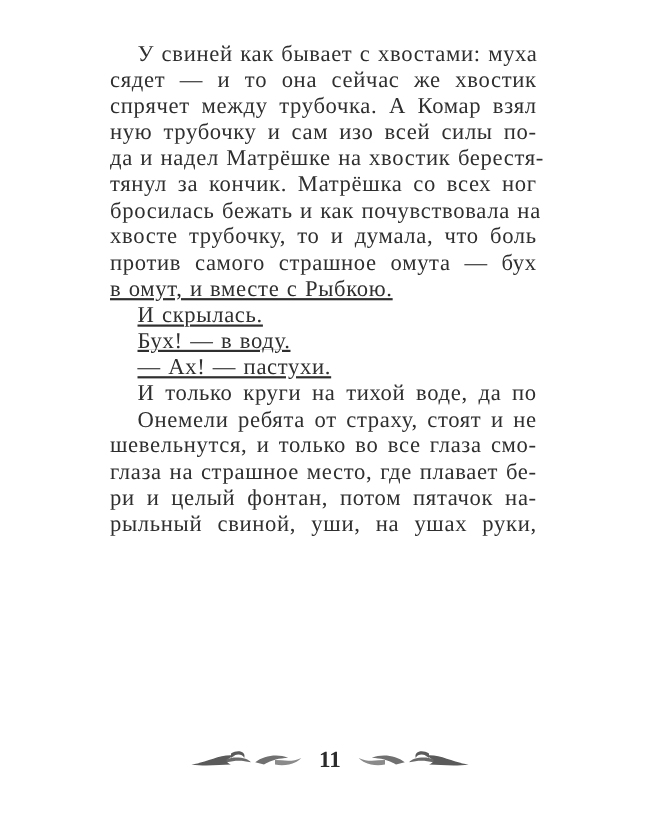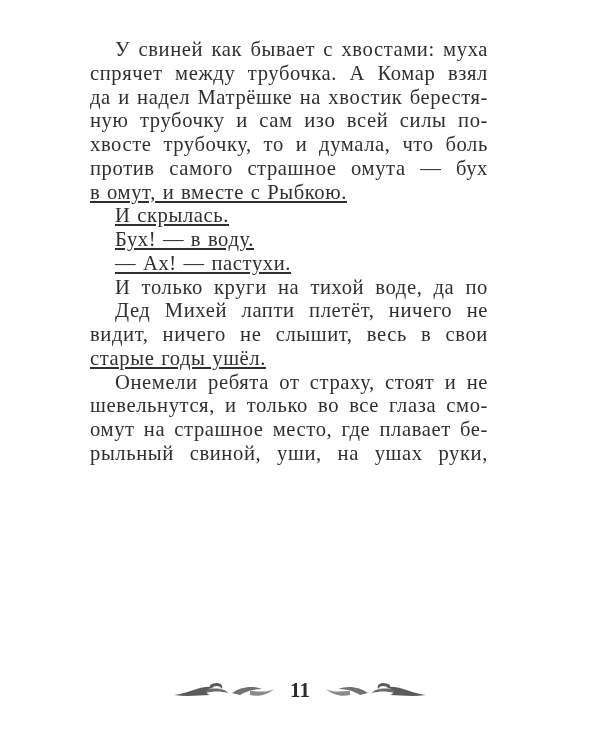--- a/index.html
+++ b/index.html
@@ -9,66 +9,65 @@
     color: #2f2f2f;
   }
   .page-text {
     position: absolute; left: 90px; top: 38px; width: 398px;
     font-family: "Liberation Serif", "DejaVu Serif", serif;
     font-size: 20.6px; line-height: 23.75px;
     text-align: justify; letter-spacing: 0.6px; word-spacing: 1px;
   }
   .line { display: block; text-align: justify; text-align-last: justify; white-space: nowrap; }
   .line.last { text-align-last: left; text-decoration: underline; }
-  .para { display: block; }
+  .para { display: block; margin-left: 10px; }
   .para .line:first-child { padding-left: 25px; }
   .footer {
     position: absolute; left: 0; top: 675px; width: 600px; height: 30px;
     display: flex; justify-content: center; align-items: center; gap: 6px;
   }
   .page-number {
     font-family: "Liberation Serif", "DejaVu Serif", serif; font-weight: bold;
     font-size: 21px; color: #2a2a2a; padding: 0 4px;
   }
   .ornament { width: 110px; height: 22px; }
 </style>
 </head>
 <body>
 
 <div class="page-text" id="body">
     <div class="para">
       <span class="line">У свиней как бывает с хвостами: муха</span>
+      <span class="line">сядет — и то она сейчас же хвостик</span>
       <span class="line">спрячет между трубочка. А Комар взял</span>
+      <span class="line">ную трубочку и сам изо всей силы по-</span>
       <span class="line">да и надел Матрёшке на хвостик берестя-</span>
-      <span class="line">ную трубочку и сам изо всей силы по-</span>
+      <span class="line">тянул за кончик. Матрёшка со всех ног</span>
+      <span class="line">бросилась бежать и как почувствовала на</span>
       <span class="line">хвосте трубочку, то и думала, что боль</span>
       <span class="line">против самого страшное омута — бух</span>
       <span class="line last">в омут, и вместе с Рыбкою.</span>
     </div>
     <div class="para">
       <span class="line last">И скрылась.</span>
     </div>
     <div class="para">
       <span class="line last">Бух! — в воду.</span>
     </div>
     <div class="para">
       <span class="line last">— Ах! — пастухи.</span>
     </div>
     <div class="para">
       <span class="line">И только круги на тихой воде, да по</span>
     </div>
     <div class="para">
-      <span class="line">Дед Михей лапти плетёт, ничего не</span>
-      <span class="line">видит, ничего не слышит, весь в свои</span>
-      <span class="line last">старые годы ушёл.</span>
-    </div>
-    <div class="para">
       <span class="line">Онемели ребята от страху, стоят и не</span>
       <span class="line">шевельнутся, и только во все глаза смо-</span>
-      <span class="line">омут на страшное место, где плавает бе-</span>
+      <span class="line">глаза на страшное место, где плавает бе-</span>
+      <span class="line">ри и целый фонтан, потом пятачок на-</span>
       <span class="line">рыльный свиной, уши, на ушах руки,</span>
     </div>
   </div>
 
 <div class="footer">
   <svg class="ornament" viewBox="0 0 110 22">
     <path d="M4 16 C20 14, 30 6, 44 8 C36 10, 34 14, 40 16 C30 16, 18 18, 4 16 Z" fill="#5a5a5a"></path>
     <path d="M40 6 C46 2, 54 4, 52 10 C50 6, 44 6, 40 10 Z" fill="#5a5a5a"></path>
     <path d="M36 11 C44 8, 56 10, 58 14 C50 12, 44 12, 36 14 Z" fill="#6a6a6a"></path>
     <path d="M62 14 C70 8, 82 6, 92 10 C84 10, 76 12, 70 16 Z" fill="#707070"></path>

